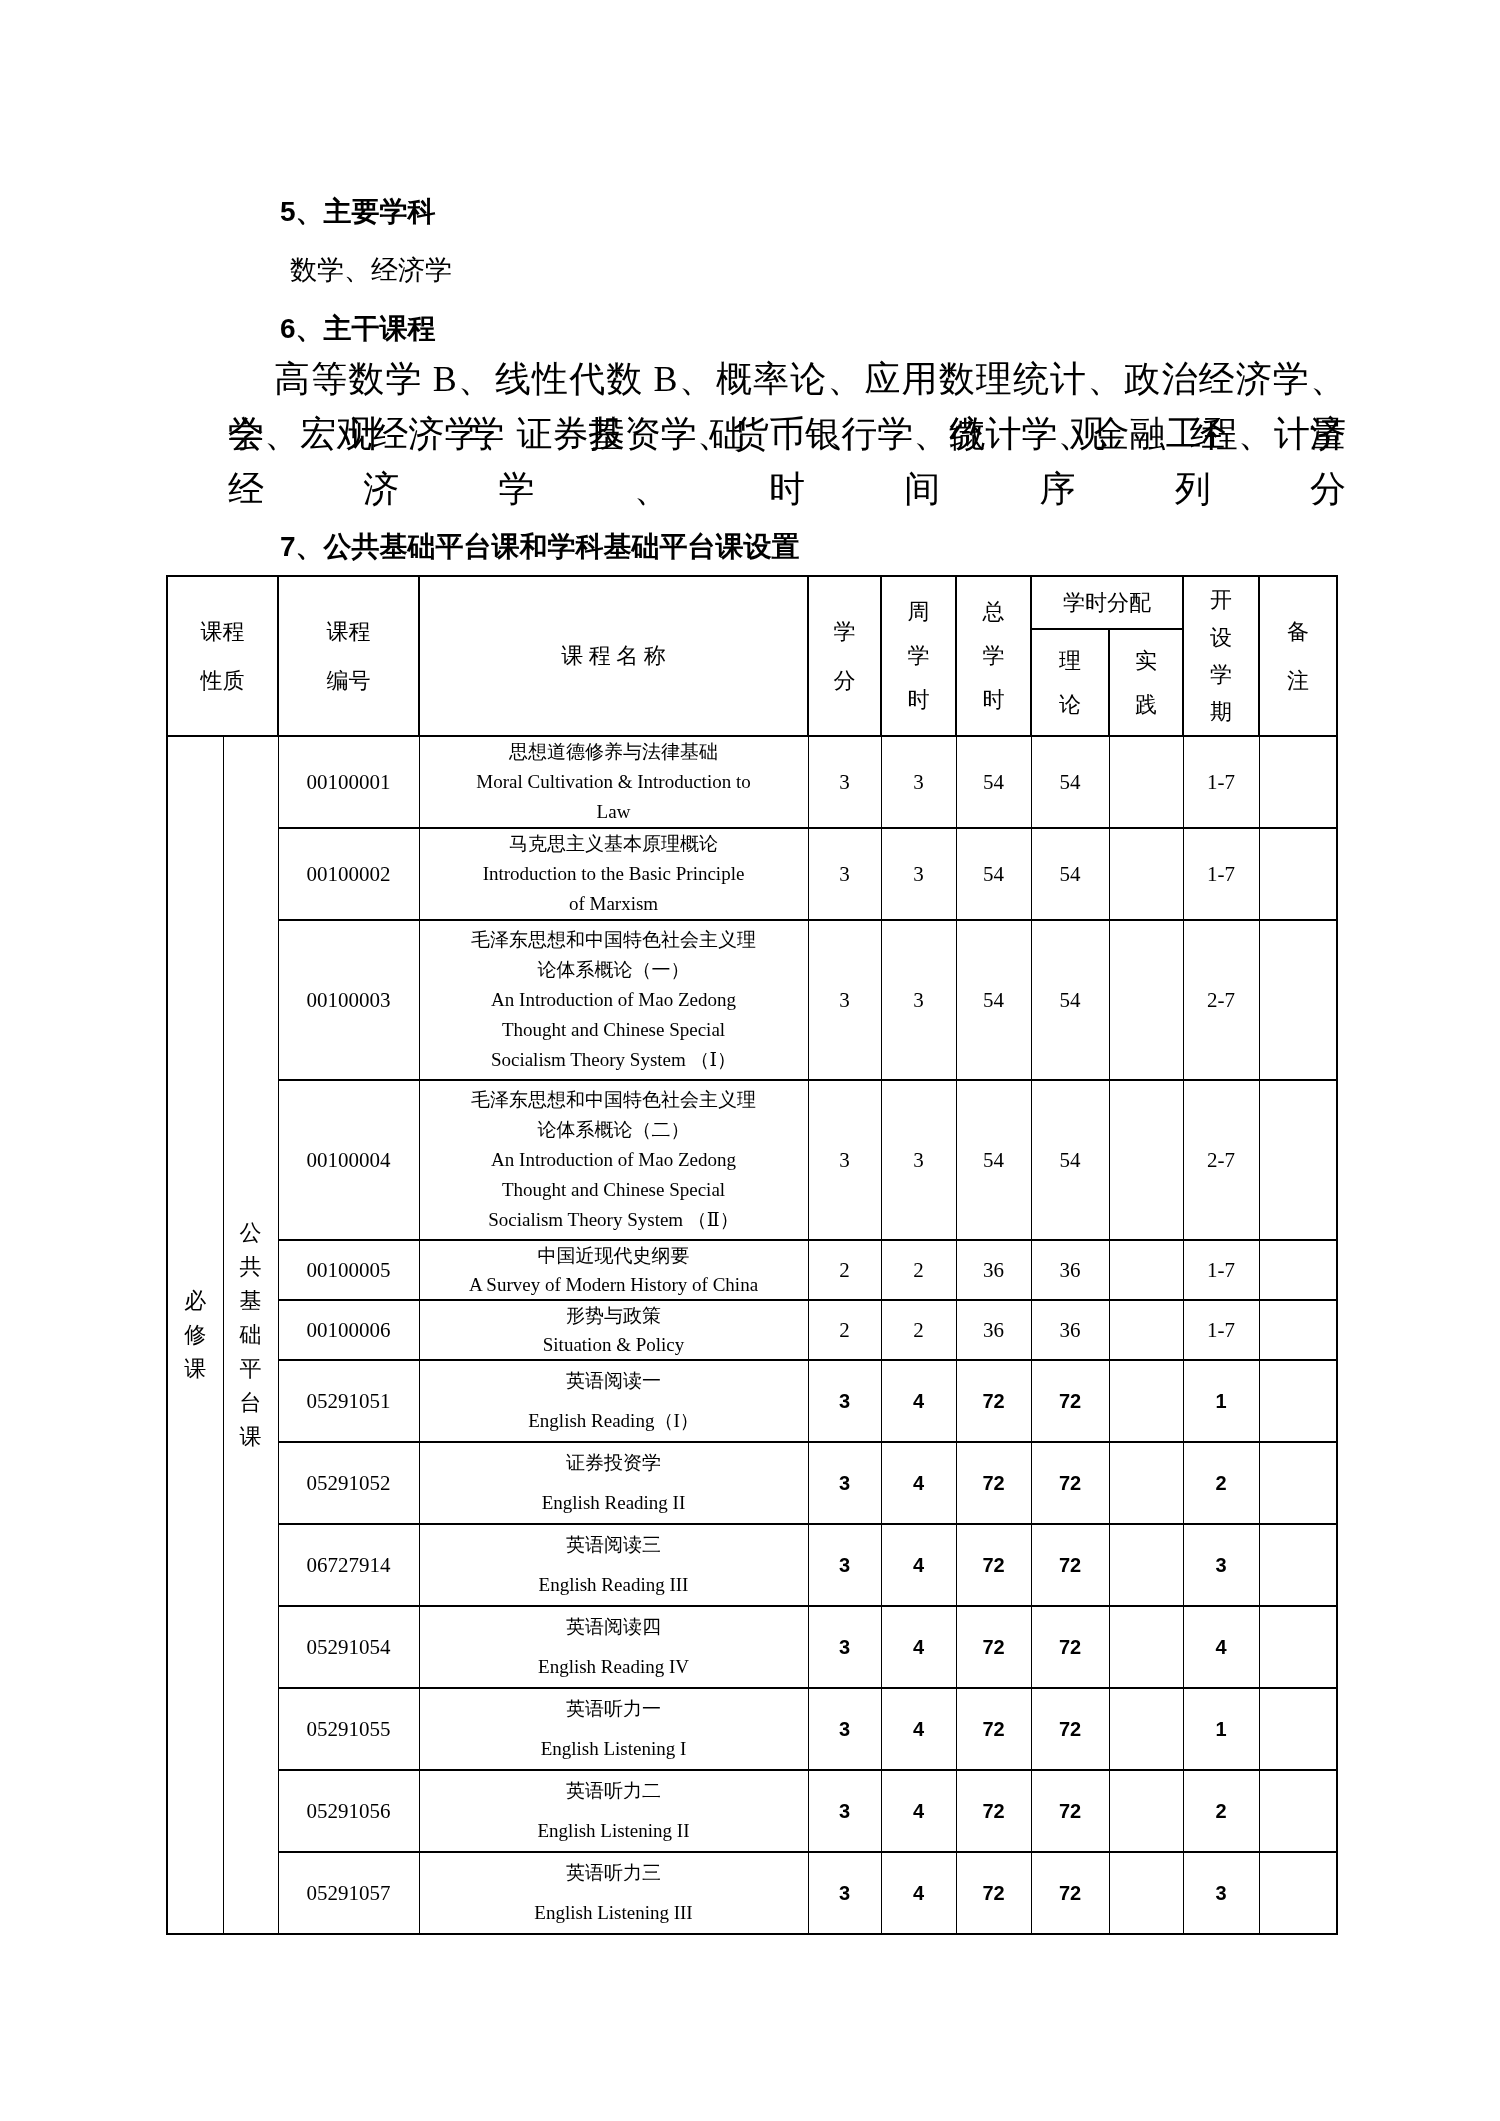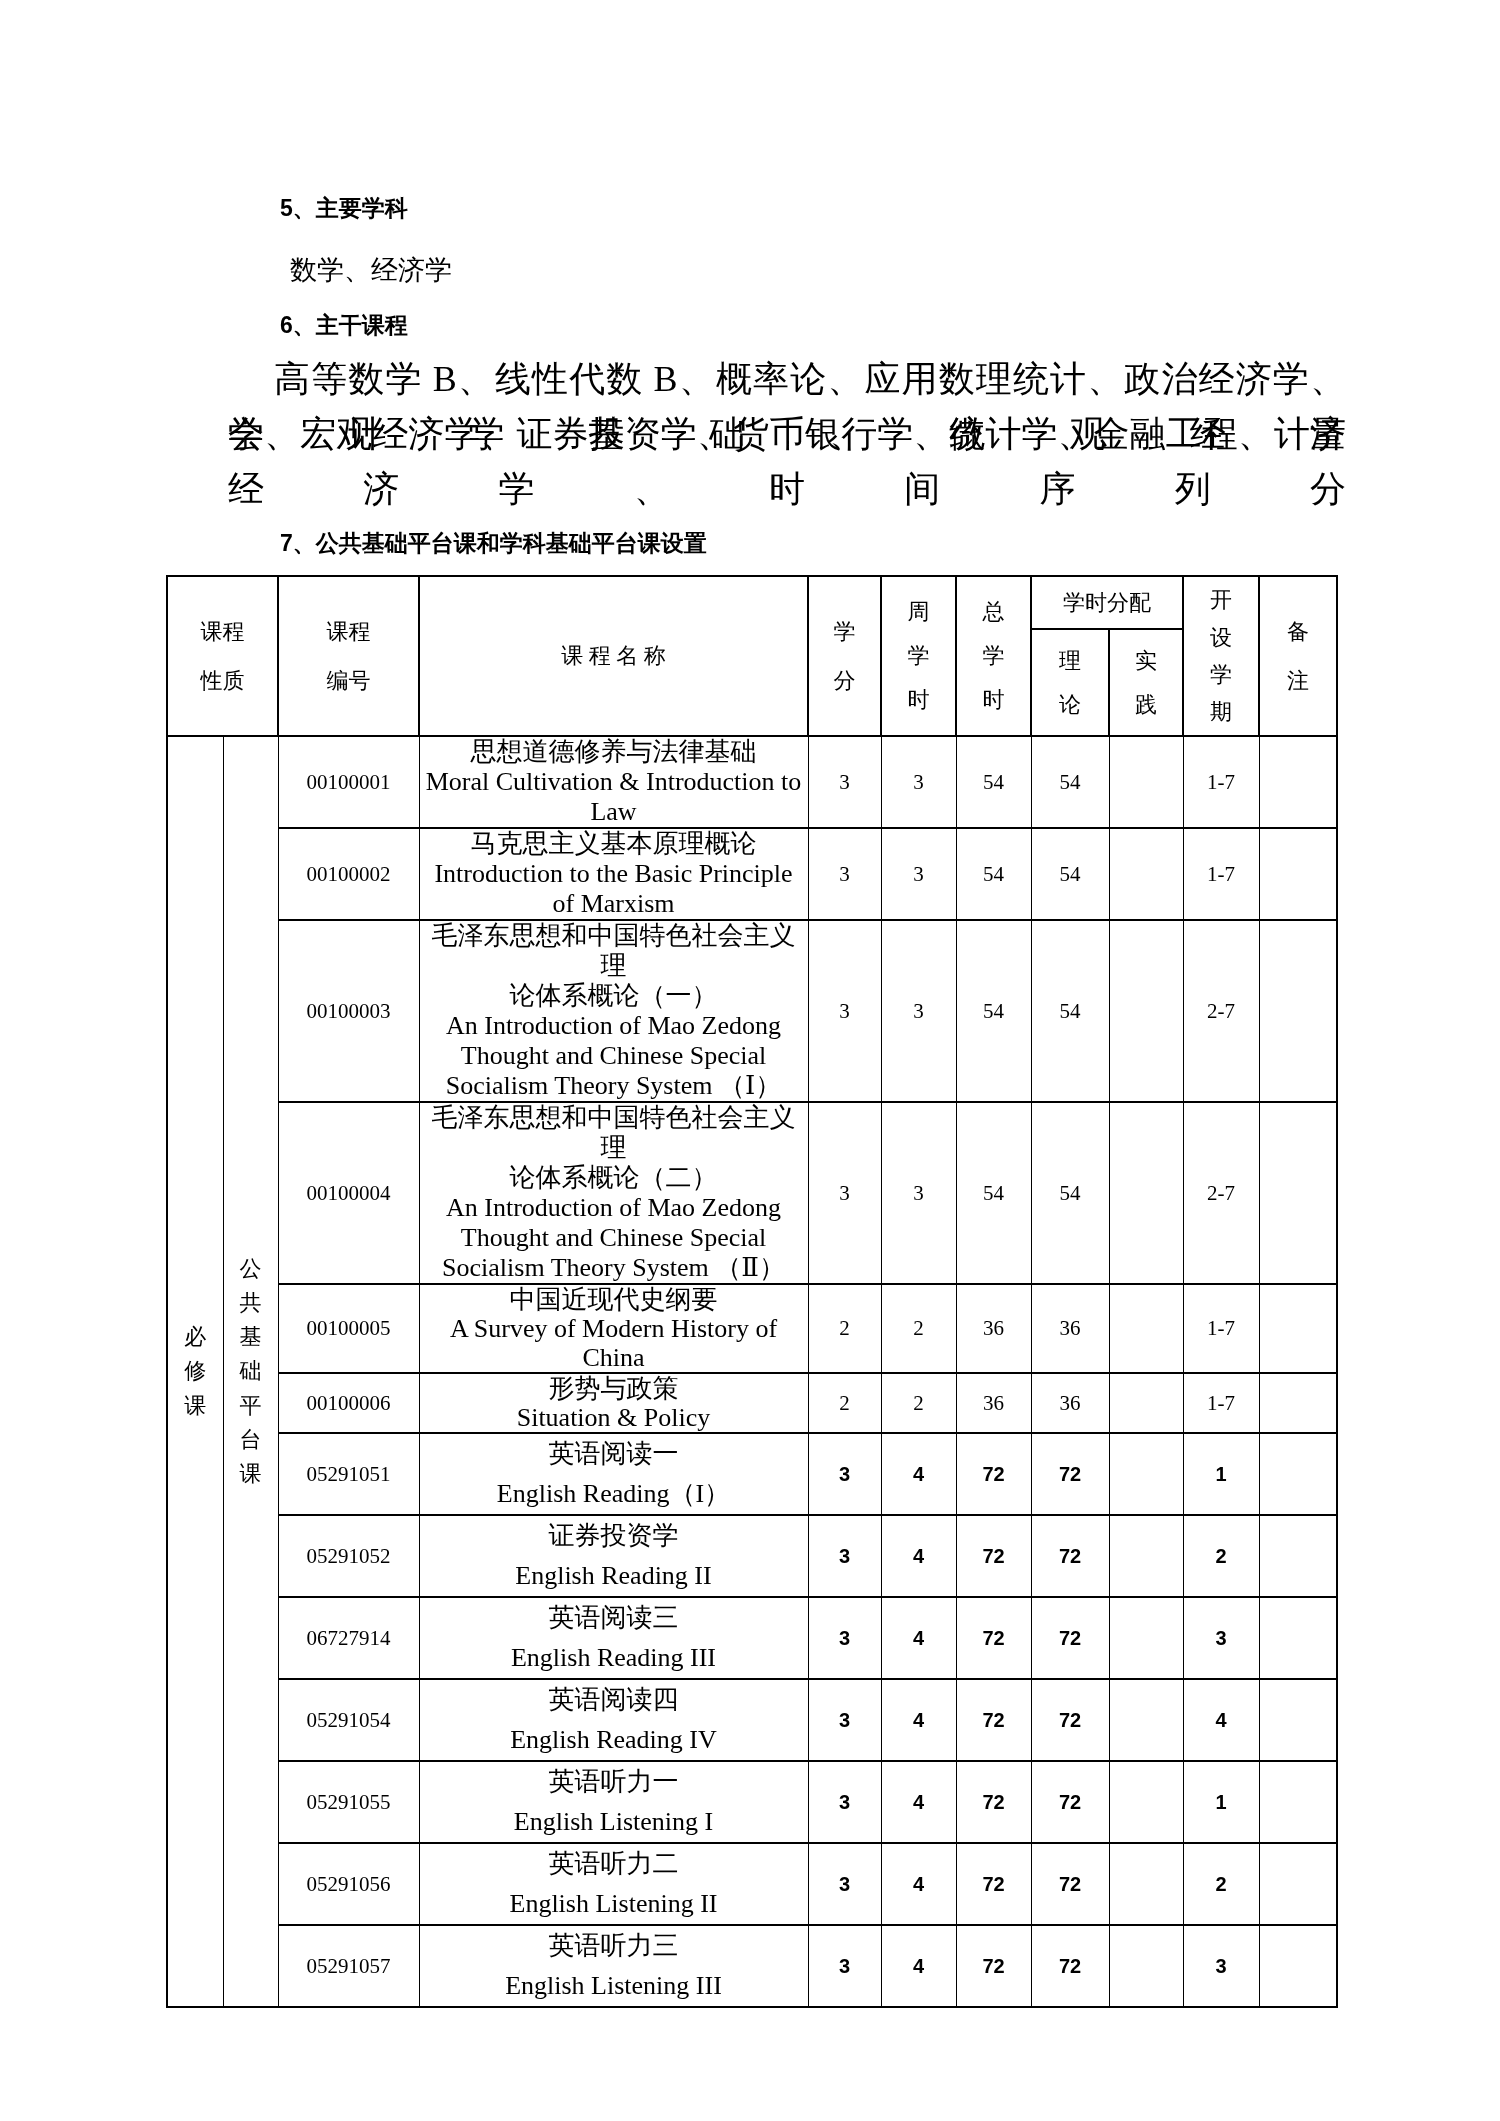--- a/index.html
+++ b/index.html
@@ -9,21 +9,21 @@
     margin:0 auto;
     background:#ffffff;
     color:#000;
     font-family:"Liberation Serif","DejaVu Serif",serif;
     overflow:hidden;
   }
   .hd {
     position:absolute;
     font-family:"Liberation Sans","DejaVu Sans",sans-serif;
     font-weight:bold;
-    font-size:23px;
+    font-size:28px;
     white-space:nowrap;
   }
   .tx {
     position:absolute;
     font-size:27px;
     white-space:nowrap;
   }
   .para {
     position:absolute;
     left:228px; top:352px; width:1118px;
@@ -64,21 +64,21 @@
     font-size:22px;
     line-height:2.0;
     text-align:center;
   }
   .v2 { width:2.25em; line-height:2.25; }
   .lhA { line-height:2.25; }
   .lhS { line-height:1.7; }
   .grp .v { line-height:1.55; }
 
   td.code { font-size:21px; }
-  td.name { font-size:26px; }
+  td.name { font-size:19px; }
   td.num  { font-size:21px; }
   td.name .cn, td.name .en { display:block; white-space:pre-line; }
   td.lh30 { line-height:30px; }
   td.lh29 { line-height:29px; }
   td.lh40 { line-height:40px; }
   tr.bn td.num {
     font-family:"Liberation Sans","DejaVu Sans",sans-serif;
     font-weight:600; font-size:20px;
   }
 </style>

